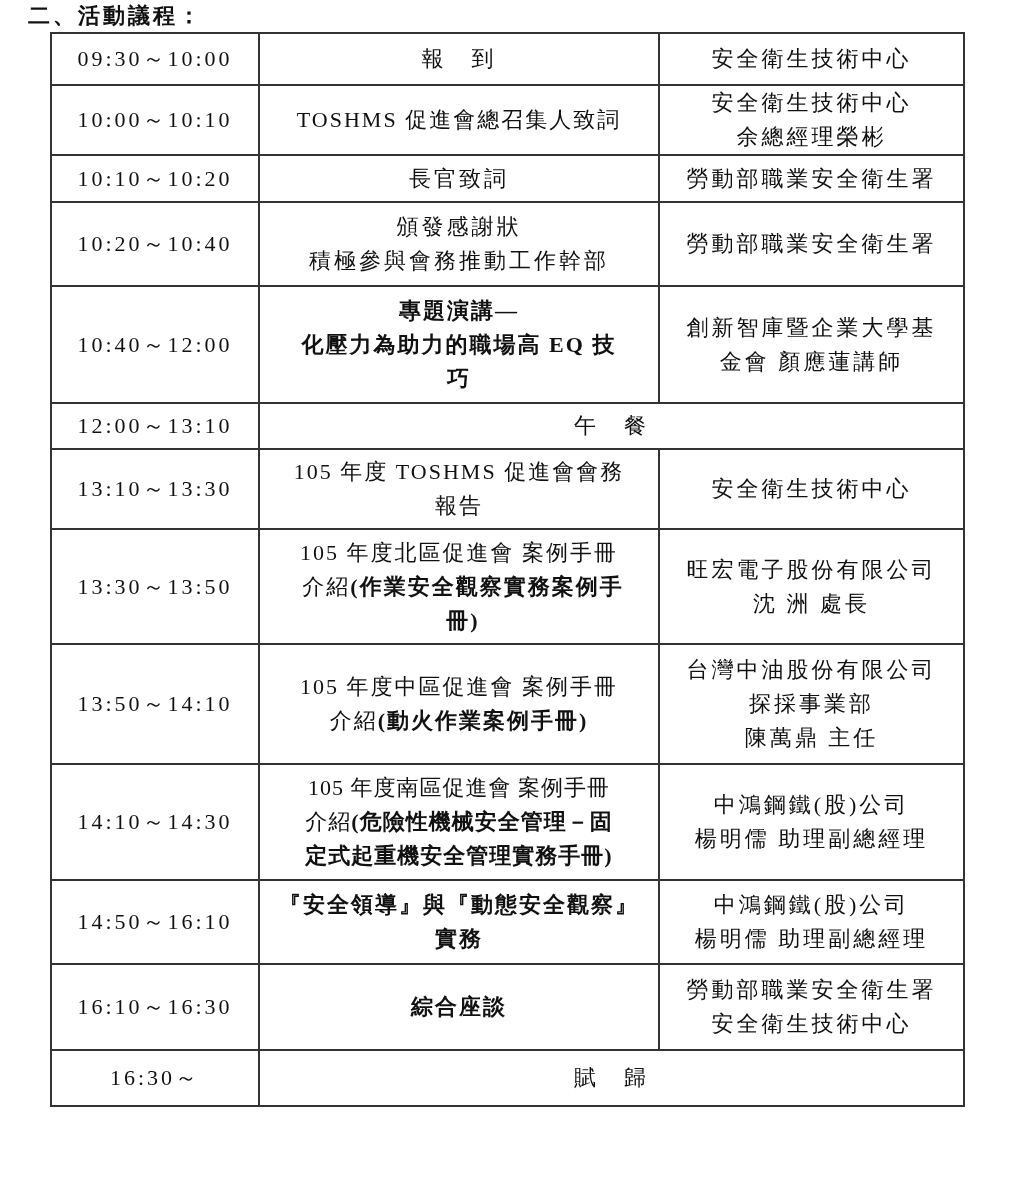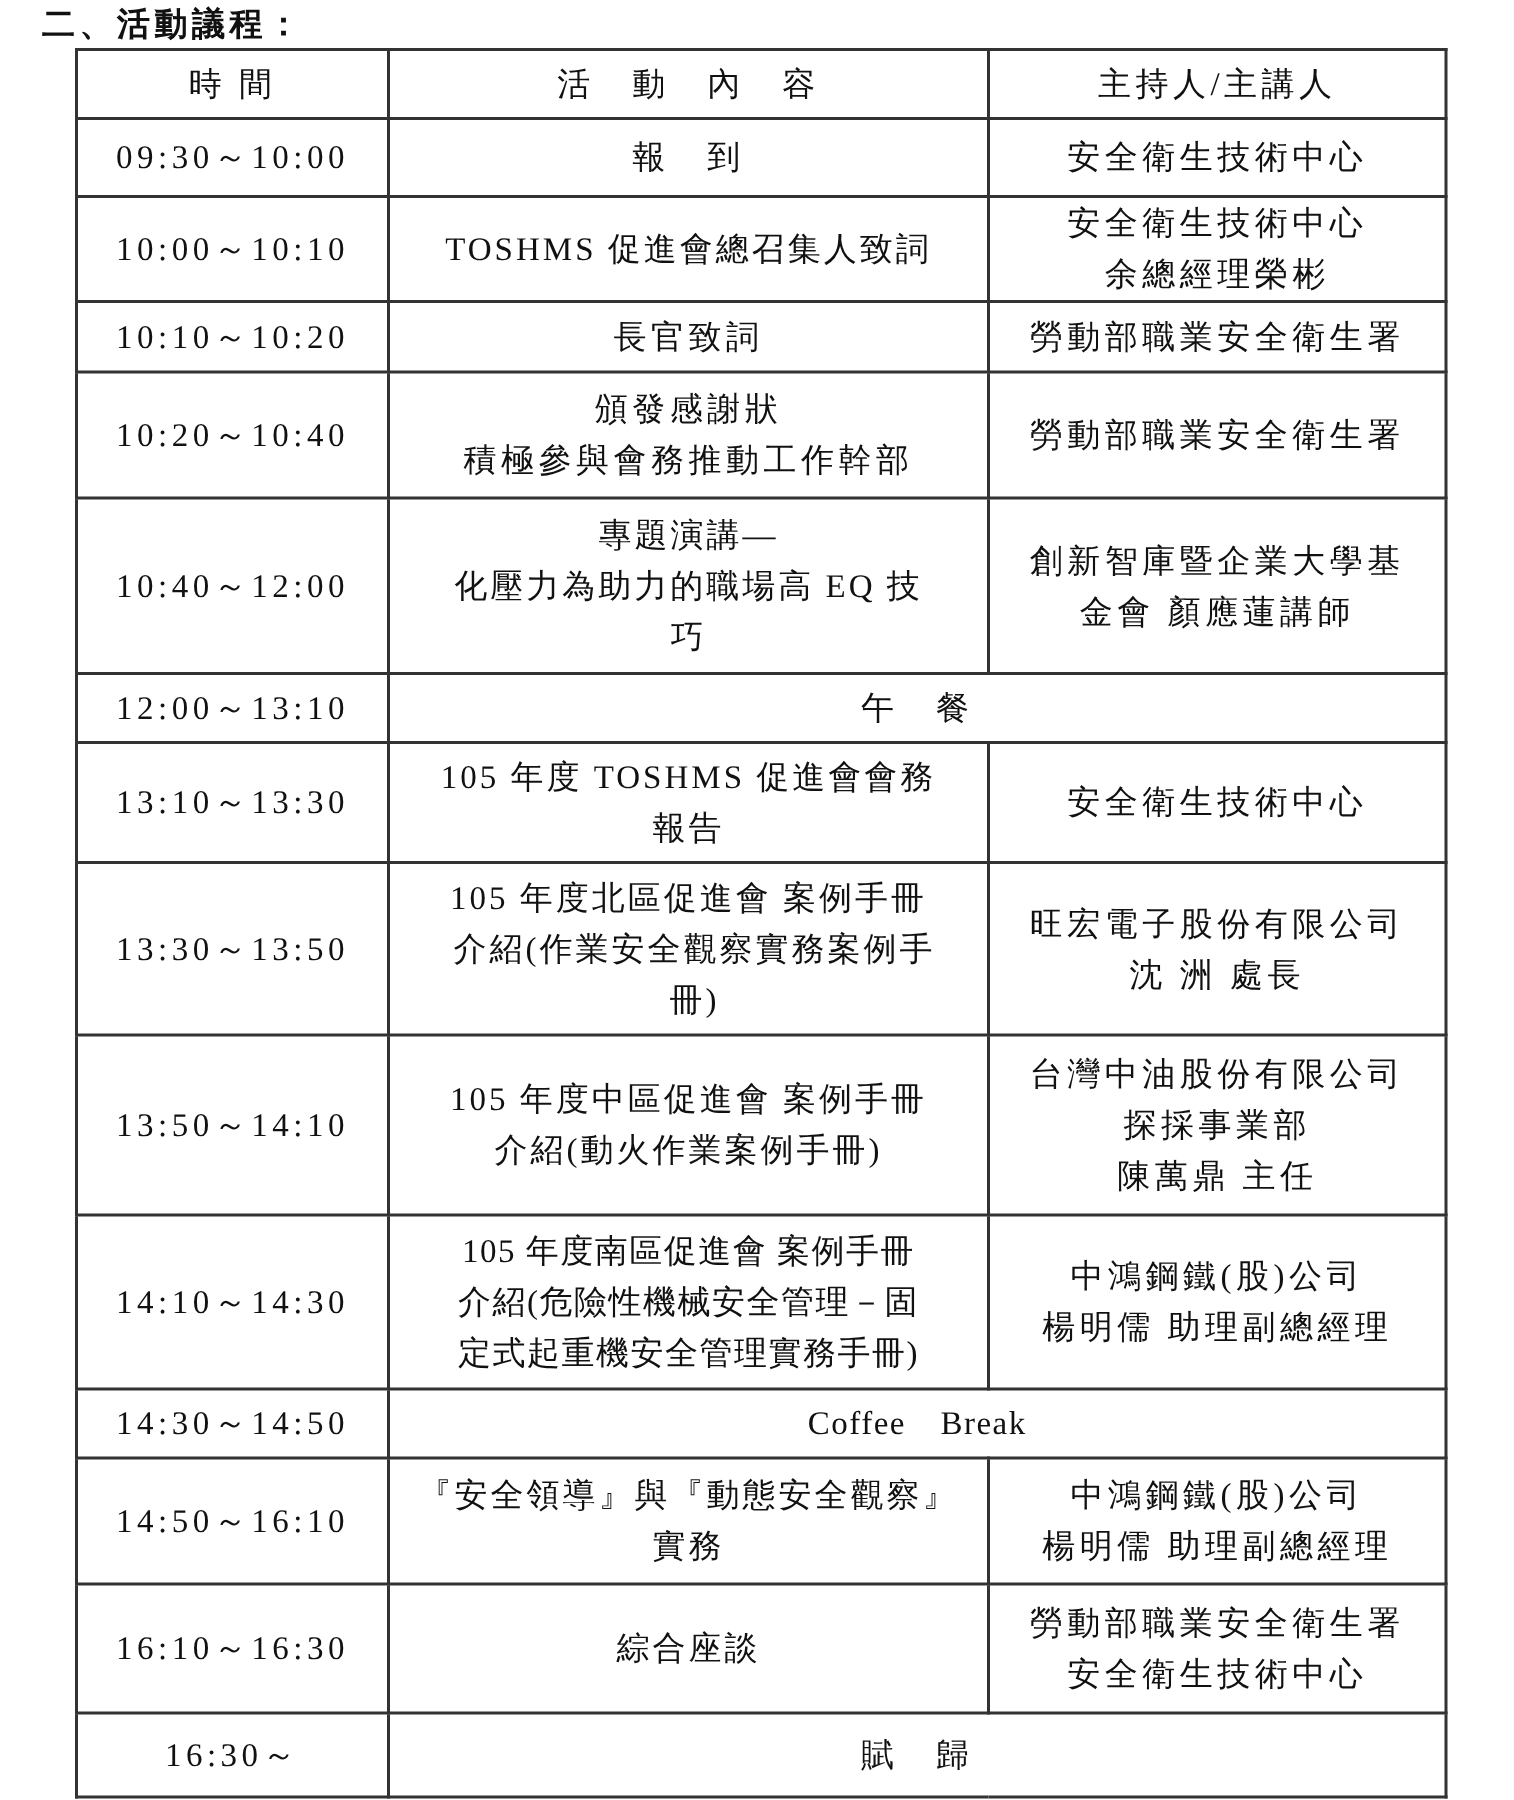--- a/index.html
+++ b/index.html
@@ -20,40 +20,35 @@
   table.agenda td {
     border: 2px solid #333;
     text-align: center; vertical-align: middle;
     font-size: 22px; line-height: 34px;
     padding: 0 10px;
     letter-spacing: 3px;
   }
   td.time { letter-spacing: 0; font-size: 23px; }
   td.left { text-align: left; padding-left: 12px; }
   .line { display: block; }
-  .b { font-weight: normal; border-radius: 17px; }
+  .b { font-weight: bold; border-radius: 17px; }
   .hdr-spaced { letter-spacing: 12px; }
 </style>
 </head>
 <body>
 
 <div class="section-title">二、活動議程：</div>
 
 <table class="agenda">
   <colgroup>
     <col style="width:208px">
     <col style="width:400px">
     <col style="width:305px">
   </colgroup>
   <tbody>
-      <tr style="height:46px">
-    <td class="hdr-spaced">時 間</td>
-    <td>活　動　內　容</td>
-    <td>主持人/主講人</td>
-  </tr>
 
   <tr style="height:52px">
     <td class="time">09:30～10:00</td>
     <td>
           <span class="line">報　到</span>
         </td>
     <td>
           <span class="line">安全衛生技術中心</span>
         </td>
   </tr>
@@ -153,26 +148,20 @@
       <span class="line">105 年度南區促進會 案例手冊</span>
       <span class="line"><span>介紹</span><span class="b">(危險性機械安全管理－固</span></span>
       <span class="line b">定式起重機安全管理實務手冊)</span>
     </td>
     <td>
       <span class="line">中鴻鋼鐵(股)公司</span>
       <span class="line">楊明儒 助理副總經理</span>
     </td>
   </tr>
 
-  <tr style="height:46px">
-    <td class="time">14:30～14:50</td>
-    <td colspan="2" style="letter-spacing:1px">
-          <span class="line">Coffee　Break</span>
-        </td>
-  </tr>
 
   <tr style="height:84px">
     <td class="time">14:50～16:10</td>
     <td class="left" style="letter-spacing:2px">
       <span class="line b">『安全領導』與『動態安全觀察』</span>
       <span class="line b">實務</span>
     </td>
     <td>
       <span class="line">中鴻鋼鐵(股)公司</span>
       <span class="line">楊明儒 助理副總經理</span>

